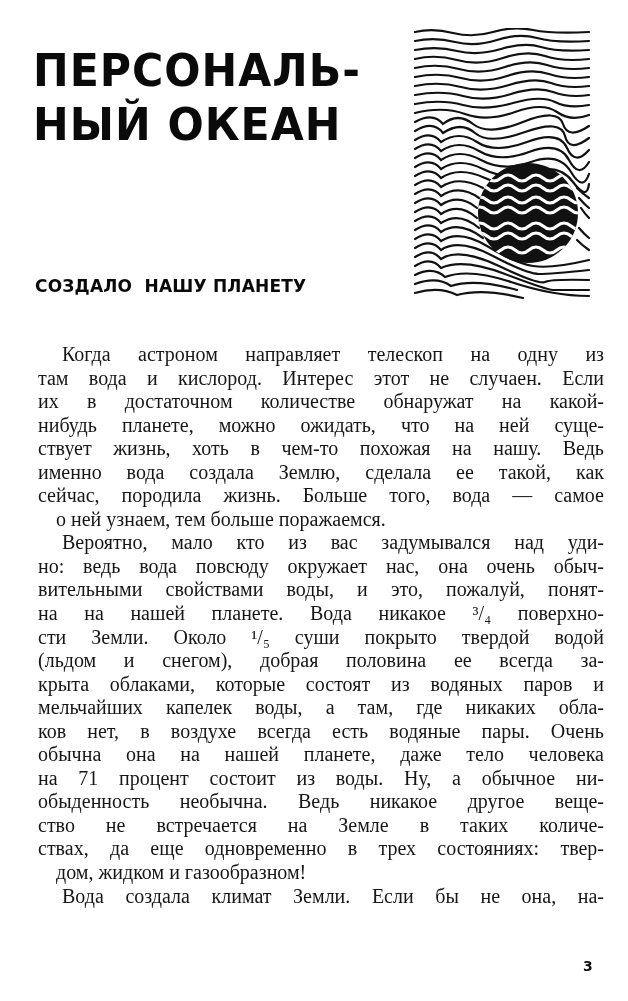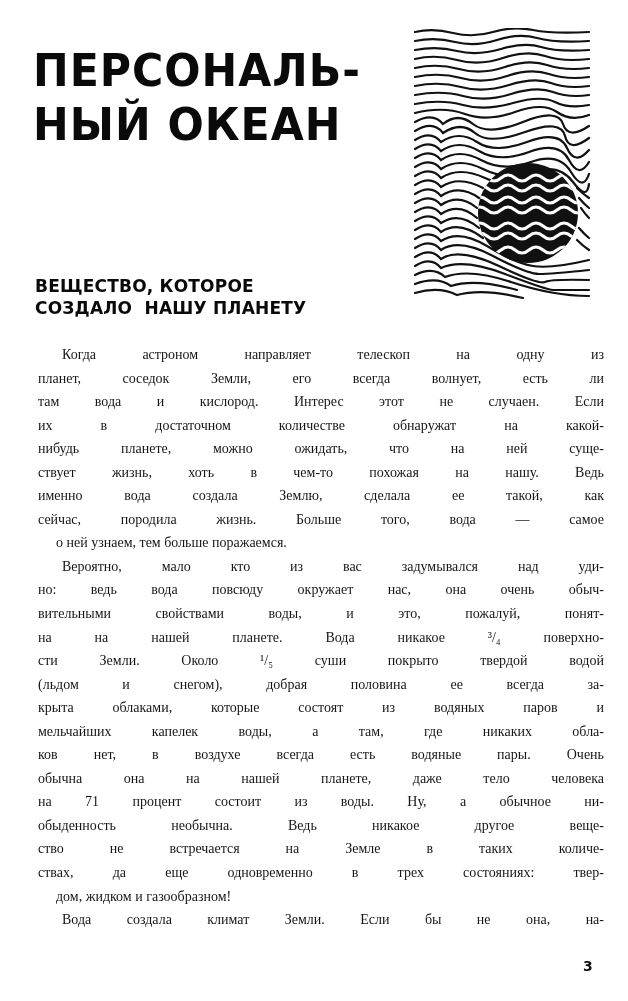--- a/index.html
+++ b/index.html
@@ -11,21 +11,21 @@
     color:#0a0a0a; margin:0; transform:scaleX(0.97); transform-origin:left top;
   }
   .subtitle {
     position:absolute; left:35px; top:275px;
     font-family:"DejaVu Sans", sans-serif; font-weight:bold;
     font-size:17px; line-height:22px; color:#0a0a0a; margin:0; letter-spacing:0.2px;
   }
   .illustration { position:absolute; left:413px; top:28px; width:178px; height:272px; }
   .body-text {
     position:absolute; left:38px; top:343px; width:566px;
-    font-family:"Liberation Serif", serif; font-size:14px; line-height:23.55px;
+    font-family:"Liberation Serif", serif; font-size:20px; line-height:23.55px;
     color:#161616; margin:0;
   }
   .line { white-space:nowrap; text-align:justify; text-align-last:justify; height:23.55px; }
   .line.indent { padding-left:24px; }
   .line.last { text-align-last:left;margin-left:18px; }
   .page-number {
     position:absolute; left:583px; top:958px;
     font-family:"DejaVu Sans", sans-serif; font-weight:bold; font-size:14px; color:#111;
   }
 </style>
@@ -88,27 +88,25 @@
       <path d="M60 172 q7 -6 14 0 t14 0 t14 0 t14 0 t14 0 t14 0 t14 0 t14 0"></path>
       <path d="M60 182 q7 -6 14 0 t14 0 t14 0 t14 0 t14 0 t14 0 t14 0 t14 0"></path>
       <path d="M60 198 q7 -6 14 0 t14 0 t14 0 t14 0 t14 0 t14 0 t14 0 t14 0"></path>
       <path d="M60 208 q7 -6 14 0 t14 0 t14 0 t14 0 t14 0 t14 0 t14 0 t14 0"></path>
       <path d="M60 222 q7 -6 14 0 t14 0 t14 0 t14 0 t14 0 t14 0 t14 0 t14 0"></path>
     </g>
   </svg>
 </div>
 
 <h2 class="subtitle">
-  <div>ВЕЩЕСТВО, КОТОРОЕ</div>
   <div style="white-space:pre;">СОЗДАЛО  НАШУ ПЛАНЕТУ</div>
 </h2>
 
 <div class="body-text">
   <div class="line indent">Когда астроном направляет телескоп на одну из</div>
-  <div class="line">планет, соседок Земли, его всегда волнует, есть ли</div>
   <div class="line">там вода и кислород. Интерес этот не случаен. Если</div>
   <div class="line">их в достаточном количестве обнаружат на какой-</div>
   <div class="line">нибудь планете, можно ожидать, что на ней суще-</div>
   <div class="line">ствует жизнь, хоть в чем-то похожая на нашу. Ведь</div>
   <div class="line">именно вода создала Землю, сделала ее такой, как</div>
   <div class="line">сейчас, породила жизнь. Больше того, вода — самое</div>
   <div class="line last">о ней узнаем, тем больше поражаемся.</div>
   <div class="line indent">Вероятно, мало кто из вас задумывался над уди-</div>
   <div class="line">но: ведь вода повсюду окружает нас, она очень обыч-</div>
   <div class="line">вительными свойствами воды, и это, пожалуй, понят-</div>

